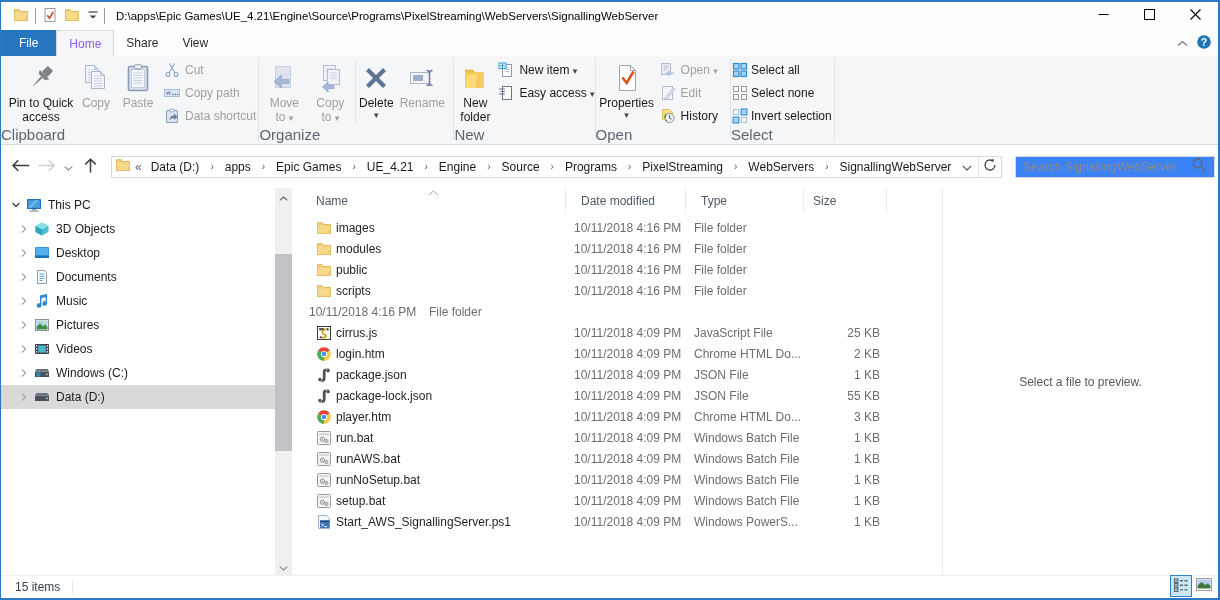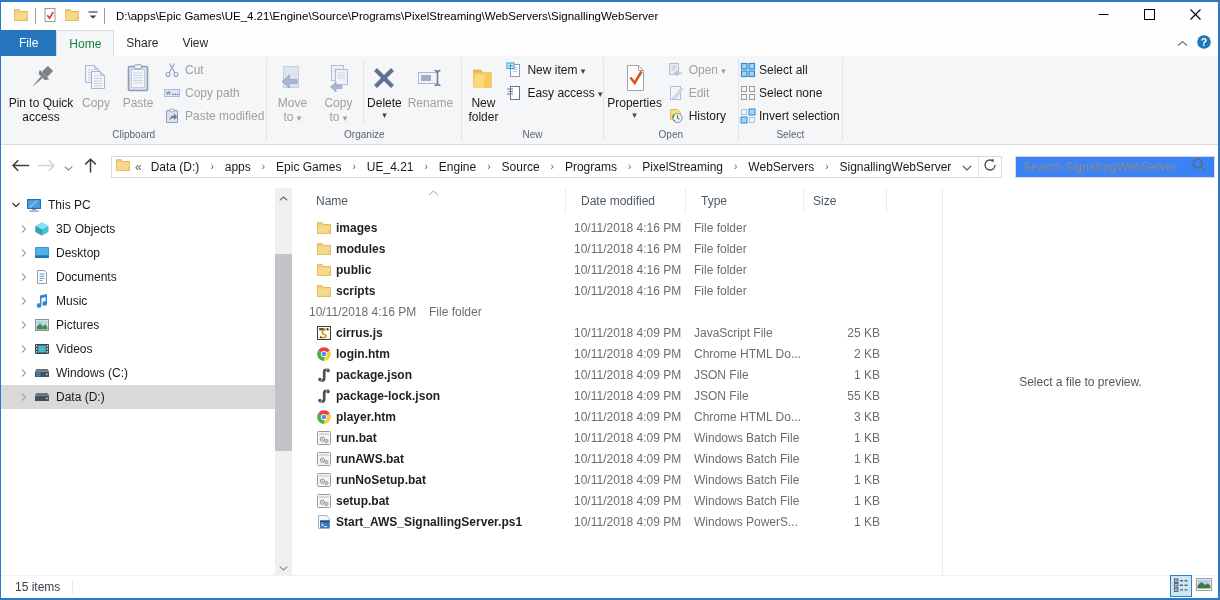--- a/index.html
+++ b/index.html
@@ -14,36 +14,36 @@
   .qat-sep { width:1px; height:16px; background:#9a9a9a; margin:0 3px; }
   .qat-drop { display:flex; flex-direction:column; align-items:center; width:16px; margin-left:2px; }
   .title-text { margin-left:8px; font-size:11.5px; color:#000; white-space:nowrap; overflow:hidden; }
   .win-controls { margin-left:auto; display:flex; height:100%; flex:none; }
   .win-btn { width:46px; height:100%; display:flex; align-items:center; justify-content:center; }
 
   
   .tabstrip { height:26px; background:#fdfdfd; display:flex; align-items:flex-end; flex:none; position:relative;text-align:center; }
   .tab { padding:0 12px; height:26px; display:flex; align-items:center; font-size:12px; color:#2b2b2b; }
   .tab-file { background:#2576be; color:#fff; padding:0 18px; }
-  .tab-active { background:#f5f6f7; border:1px solid #dadbdc; border-bottom:none; color:#15803d; }
+  .tab-active { background:#f5f6f7; border:1px solid #dadbdc; border-bottom:none; color:#8b5cf6; }
   .tabstrip-right { margin-left:auto; display:flex; align-items:center; gap:9px; padding-right:7px; height:100%; }
 
   
   .ribbon { height:89px; background:#f5f6f7; border-bottom:1px solid #dadbdc; display:flex; flex:none; }
   .rgroup { display:flex; flex-direction:column; position:relative; height:100%; }
   .rgroup-body { flex:1; display:flex; align-items:flex-start; }
   .gp-clipboard .rgroup-body { padding:0 2px 0 6px; }
   .gp-clipboard .rsmallcol { margin-left:5px; }
   .gp-organize .rgroup-body { padding:0 5px 0 2px; }
   .gp-new .rsmallcol { margin-left:2px; }
   .gp-open .rgroup-body { padding-right:12px; }
   .gp-open .rsmallcol { margin-left:2px; }
   .gp-select .rgroup-body { padding:0 2px 0 1px; }
   .gp-select .rsmall .ic { margin-right:3px; }
-  .rgroup-label { text-align:center; color:#5d6470; font-size:10px; height:17px; line-height:15px; }
+  .rgroup-label { text-align:left; color:#5d6470; font-size:15px; height:17px; line-height:15px; }
   .rgroup-sep { width:1px; background:#e2e3e5; margin:2px 0 4px 0; flex:none; }
   .rbig { display:flex; flex-direction:column; align-items:center; text-align:center; padding-top:4px; line-height:14px; }
   .rbig .ic { height:36px; display:flex; align-items:center; justify-content:center; }
   .rsmallcol { display:flex; flex-direction:column; justify-content:flex-start; padding-top:2px; }
   .rsmall { display:flex; align-items:center; height:23px; white-space:nowrap; }
   .rsmall .ic { width:16px; height:16px; margin-right:5px; flex:none; }
   .dis { color:#9fa0a2; }
   .caret { font-size:9px; color:#444; }
   .caret.dis { color:#9fa0a2; }
 
@@ -75,21 +75,21 @@
   .vs-track { flex:1; position:relative; }
   .vs-thumb { position:absolute; left:0; right:0; background:#c2c3c9; }
 
   .filearea { flex:1; min-width:0; position:relative; padding-left:9px; }
   .fl-header { display:flex; height:25px; align-items:center; color:#4c5a67; position:relative; }
   .fl-hcell { height:100%; display:flex; align-items:center; padding-left:15px; border-right:1px solid #ececee; position:relative; }
   .fl-sort { position:absolute; top:-3px; left:50%; margin-left:-5px; }
   .fl-rows { margin-top:4px; }
   .fl-row { display:flex; height:21px; align-items:center; }
   .fl-cell { white-space:nowrap; overflow:hidden; }
-  .fl-name { display:flex; align-items:center; color:#211e1f;font-weight:bold; }
+  .fl-name { display:flex; align-items:center; color:#211e1f; }
   .fl-name .ic { width:16px; height:16px; margin-right:4px; flex:none; }
   .fl-dim { color:#6d6d6d; }
   .fl-size { text-align:right; }
 
   .preview-sep { width:1px; background:#ececec; flex:none; }
   .preview { width:275px; flex:none; display:flex; align-items:center; justify-content:center; }
   .preview-msg { color:#575757; }
 
   
   .statusbar { height:23px; flex:none; display:flex; align-items:center; padding-left:14px; position:relative; border-top:1px solid #f0f0f0; }
@@ -232,21 +232,21 @@
                   <circle cx="13.6" cy="9.4" r="0.8" fill="#6d7f9e"></circle>
                 </svg></span>
               <span>Copy path</span>
             </div>
             <div class="rsmall dis">
               <span class="ic"><svg width="16" height="16" viewBox="0 0 16 16">
                   <rect x="2.5" y="2.5" width="11" height="12" rx="0.5" fill="#dbe2ee" stroke="#8b9cb8"></rect>
                   <rect x="5.5" y="1.2" width="5" height="2.6" rx="0.8" fill="#eef1f6" stroke="#8b9cb8" stroke-width="0.8"></rect>
                   <path d="M5.5 12.5c0-3 1.5-5 4.5-5v-2l3.5 3.2L10 12v-2c-2.5 0-3.5 1-4.5 2.5z" fill="#6d7f9e"></path>
                 </svg></span>
-              <span>Paste modified</span>
+              <span>Data shortcut</span>
             </div>
           </div>
         </div>
         <div class="rgroup-label">Clipboard</div>
       </div>
       <div class="rgroup-sep"></div>
       <div class="rgroup gp-organize">
         <div class="rgroup-body">
           <div class="rbig dis" style="width:46px">
             <span class="ic">

